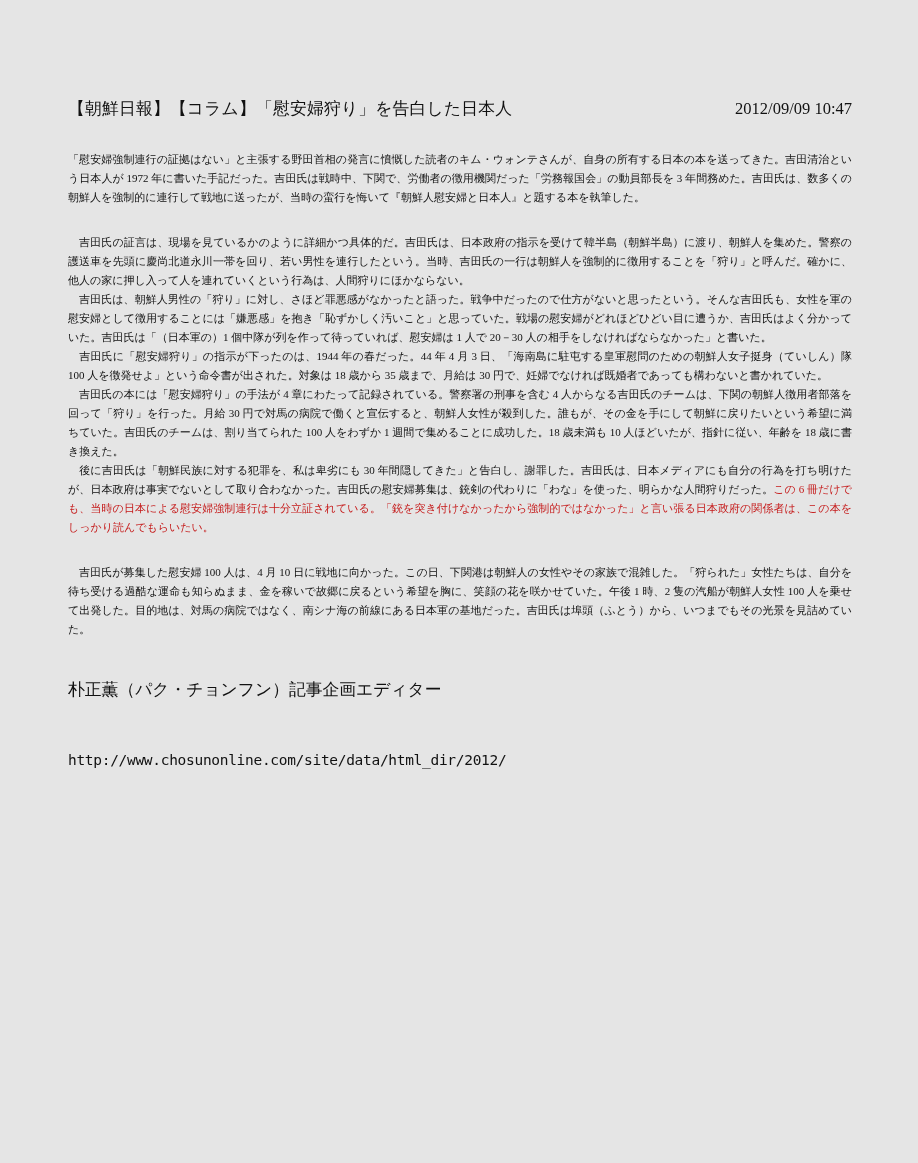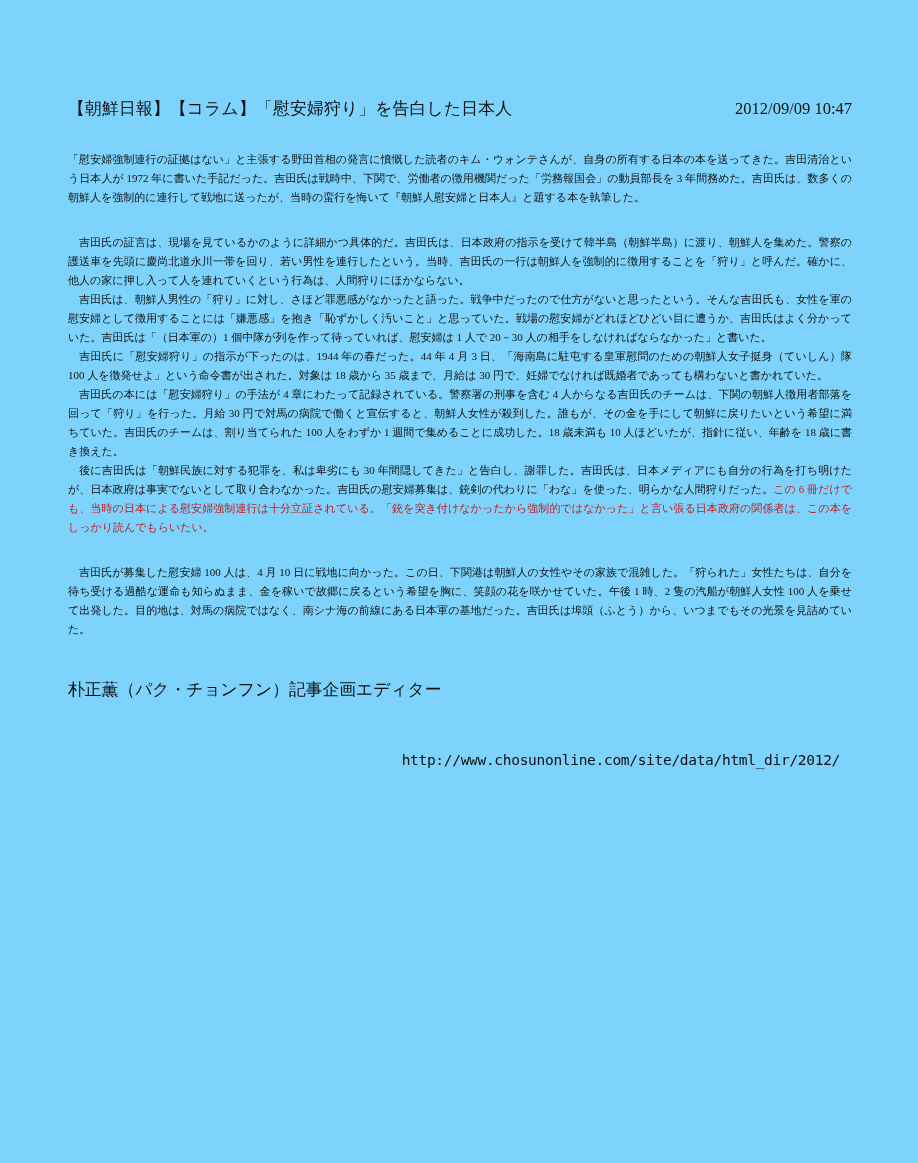--- a/index.html
+++ b/index.html
@@ -4,21 +4,21 @@
 <style>
   html, body {
     margin: 0;
     padding: 0;
     background: #ffffff;
   }
   .page {
     position: relative;
     width: 918px;
     height: 1163px;
-    background: #7dd3fc;
+    background: #e5e5e5;
     overflow: hidden;
     font-family: "Liberation Serif", "DejaVu Serif", serif;
     color: var(--ink, #111111);
   }
   .content {
     position: absolute;
     left: 68px;
     top: 98px;
     width: 784px;
   }
@@ -54,27 +54,26 @@
   }
   .red {
     color: var(--red, #c51a1a);
   }
   .byline {
     margin: 0 0 48px 0;
     font-size: 16.8px;
     line-height: 22.5px;
   }
   .source-url {
-    margin: 12px;
+    margin: 0;
     font-family: "DejaVu Sans Mono", "Liberation Mono", monospace;
     font-size: 14.5px;
     line-height: 20px;
     letter-spacing: -0.3px;
     color: var(--ink, #111111);
-    text-align: right;
   }
 </style>
 </head>
 <body style="background: rgb(255, 255, 255);">
 
 <div class="page">
   <div class="content">
 
     <div class="doc-header">
       <span class="title">【朝鮮日報】【コラム】「慰安婦狩り」を告白した日本人</span>

